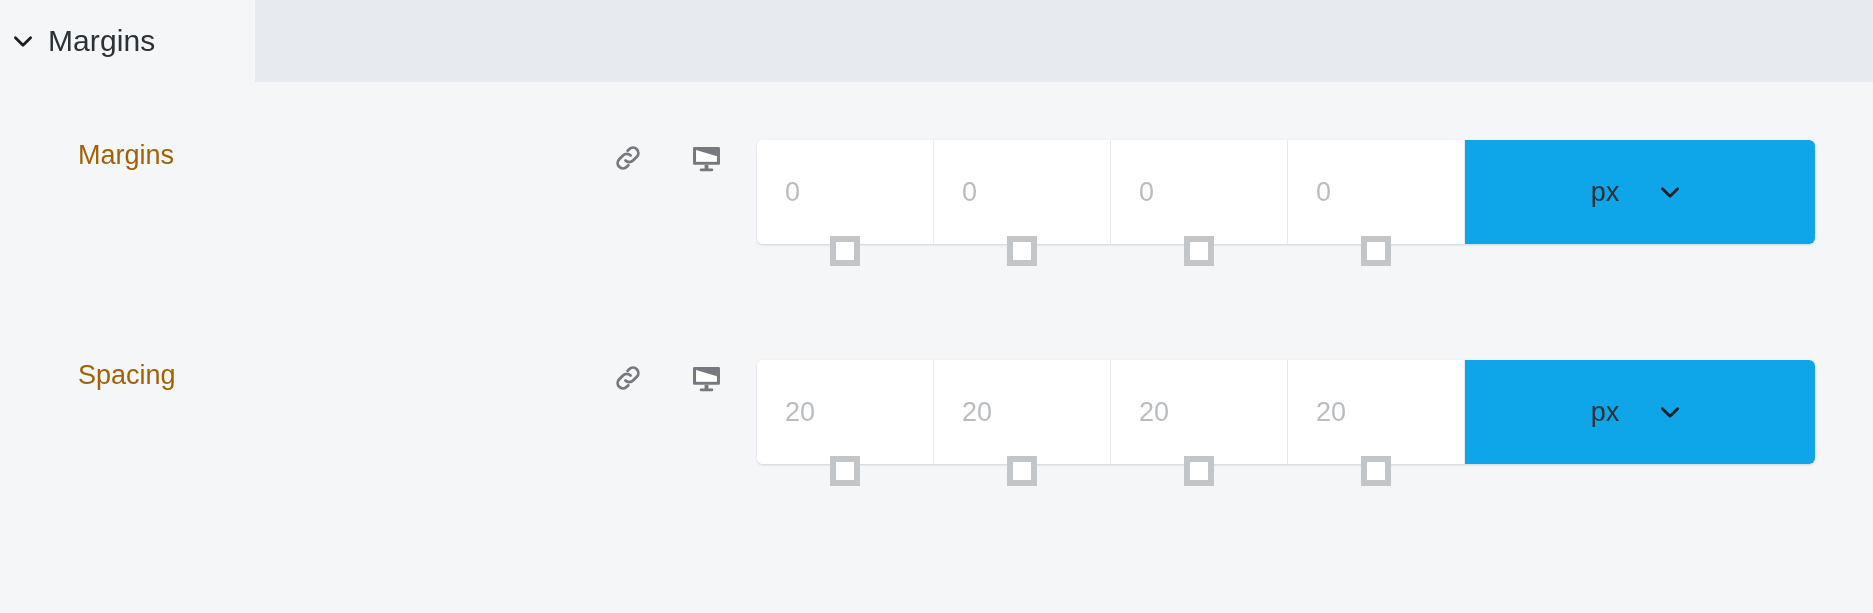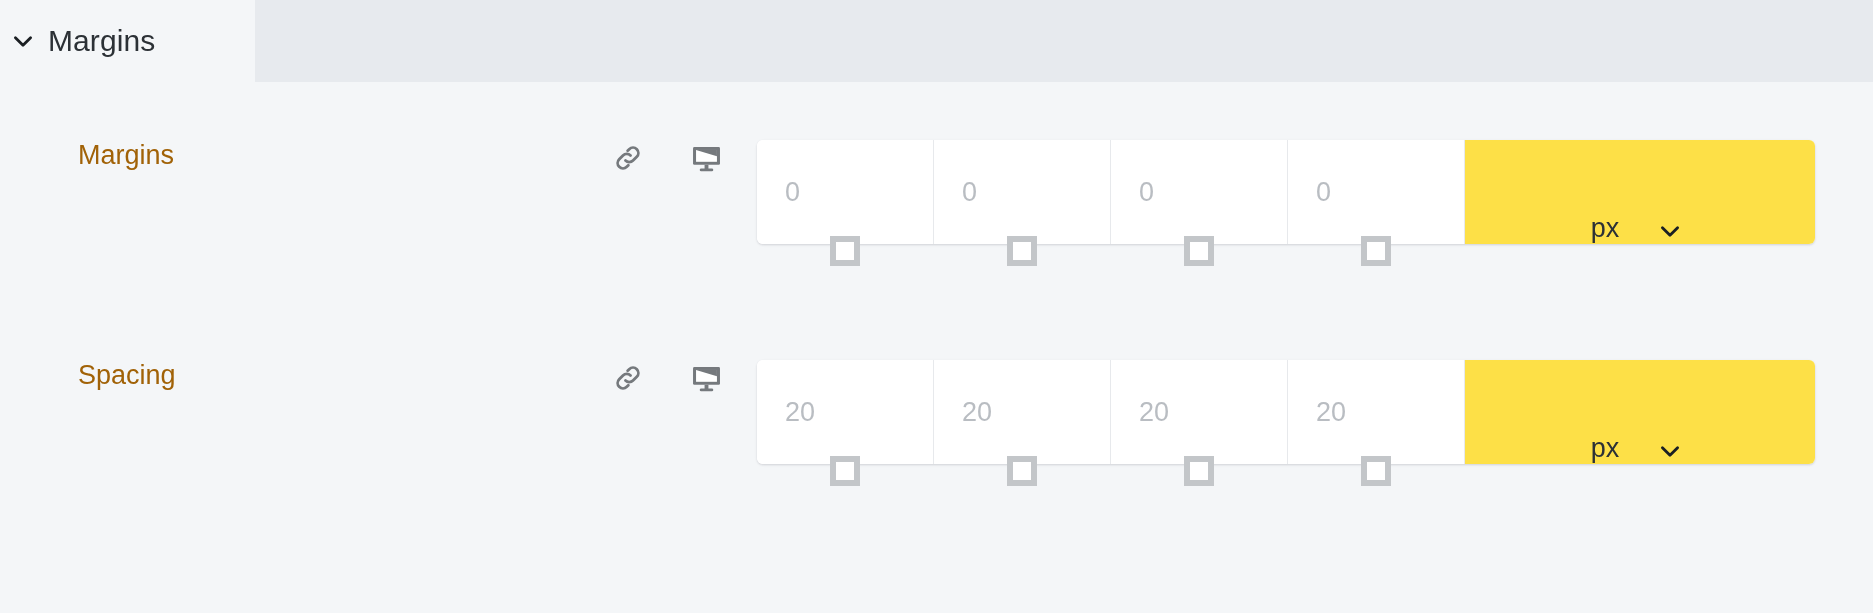--- a/index.html
+++ b/index.html
@@ -123,23 +123,23 @@
     box-sizing: border-box;
     outline: none;
   }
   .num-field::placeholder {
     color: #b9bdc2;
     opacity: 1;
   }
   .unit-select {
     flex: 1;
     height: 104px;
-    background: #fde047;
-    display: flex;
-    align-items: flex-end;
+    background: #0ea5e9;
+    display: flex;
+    align-items: center;
     justify-content: center;
     gap: 38px;
     padding-right: 6px;
     box-sizing: border-box;
   }
   .unit-label {
     font-size: 27px;
     color: #2c3136;
   }
   .unit-select svg { display: block; }

